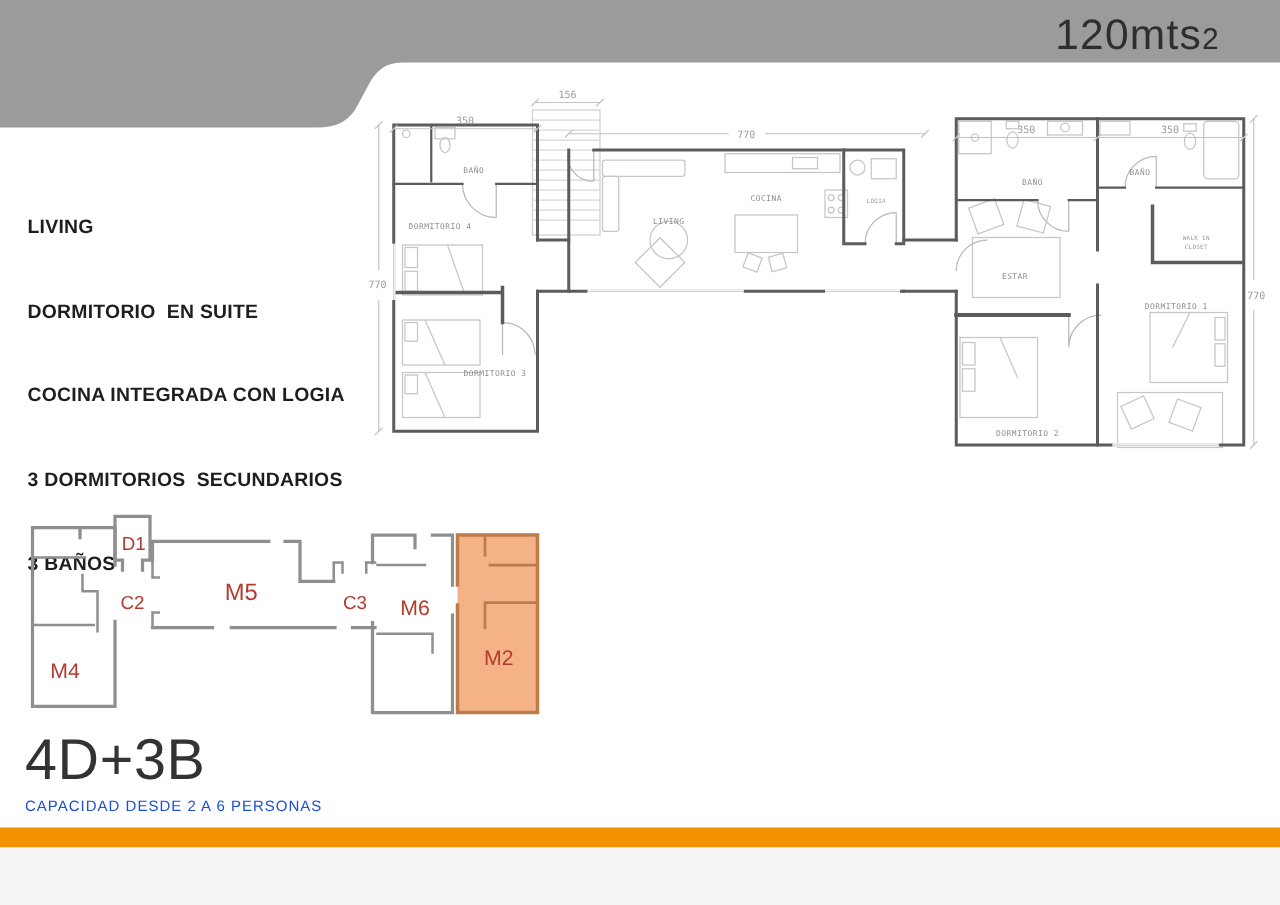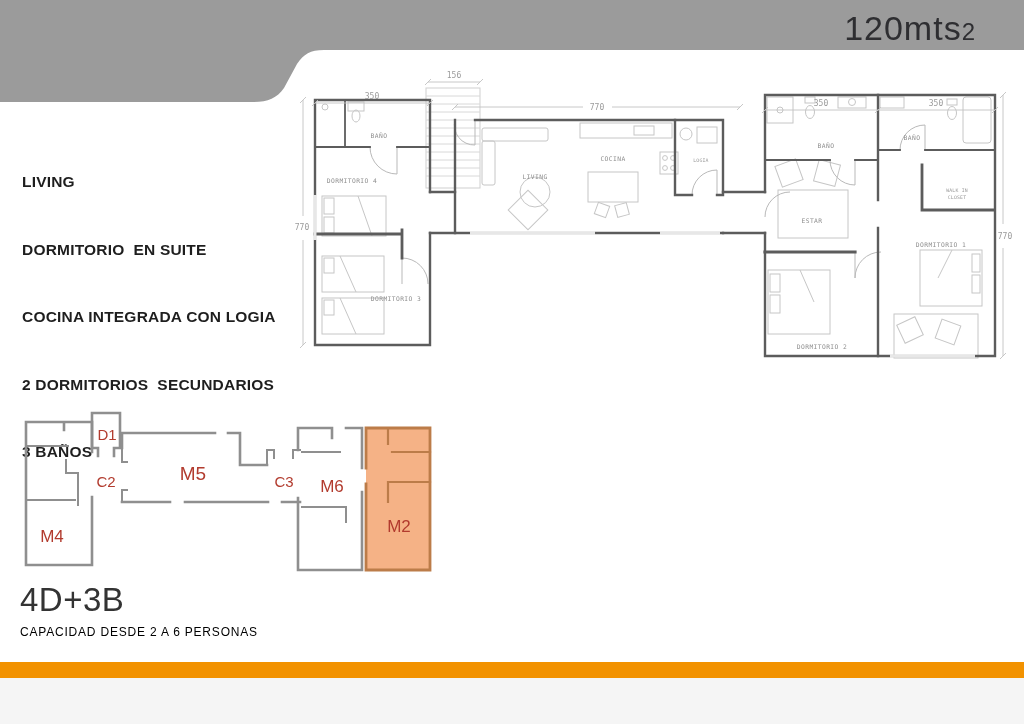--- a/index.html
+++ b/index.html
@@ -12,22 +12,22 @@
               letter-spacing:1px;line-height:1;}
   .area-label .sup2{font-size:24px;font-weight:500;}
   
   .features{position:absolute;left:22px;top:126px;color:#1e1e1e;font-weight:700;font-size:15.5px;
             line-height:22.5px;letter-spacing:.2px;white-space:pre;}
   
   .main-plan{position:absolute;left:280px;top:60px;width:744px;height:320px;}
   .key-plan{position:absolute;left:10px;top:405px;width:440px;height:185px;}
   
   .summary{position:absolute;left:20px;top:583px;color:#383838;}
-  .summary-title{font-size:33px;font-weight:400;letter-spacing:.5px;line-height:1.05;color:#333;}
-  .summary-sub{margin-top:7px;font-size:12px;letter-spacing:.8px;color:#000000;}
+  .summary-title{font-size:46px;font-weight:400;letter-spacing:.5px;line-height:1.05;color:#333;}
+  .summary-sub{margin-top:7px;font-size:12px;letter-spacing:.8px;color:#1d4ed8;}
   
   .orange-bar{position:absolute;left:0;top:662px;width:1024px;height:16px;background:#f29200;}
   .footer-strip{position:absolute;left:0;top:678px;width:1024px;height:46px;background:#f5f5f5;}
   
   text.room{font-family:"DejaVu Sans Mono",monospace;font-size:6.3px;fill:#8e8e8e;letter-spacing:.4px;text-anchor:middle;}
   text.room-sm{font-family:"DejaVu Sans Mono",monospace;font-size:4.8px;fill:#9a9a9a;letter-spacing:.2px;text-anchor:middle;}
   text.dim{font-family:"DejaVu Sans Mono",monospace;font-size:8px;fill:#9b9b9b;text-anchor:middle;}
   text.mod{font-family:"Liberation Sans",sans-serif;fill:#b23b2e;text-anchor:middle;font-size:17px;}
   text.mod-sm{font-size:15px;}
   text.mod-lg{font-size:19px;}
@@ -40,21 +40,21 @@
   <svg class="banner" viewBox="0 0 1024 110">
     <path d="M0,0 H1024 V50 H324 C310,50 304,54 297,64 L284,88 C277,98 268,102 254,102 H0 Z" fill="#9b9b9b"></path>
   </svg>
 
   <div class="area-label"><span>120mts</span><span class="sup2">2</span></div>
 
   <div class="features">
     <div>LIVING</div>
     <div>DORMITORIO  EN SUITE</div>
     <div>COCINA INTEGRADA CON LOGIA</div>
-    <div>2 DORMITORIOS  SECUNDARIOS</div>
+    <div>3 DORMITORIOS  SECUNDARIOS</div>
     <div>3 BAÑOS</div>
   </div>
 
   <svg class="main-plan" viewBox="280 60 744 320">
 
     <g stroke="#d8d8d8" stroke-width="1" fill="none">
       <rect x="426" y="88" width="54" height="100" stroke="#cfcfcf"></rect>
       <path d="M426,96 H480 M426,104 H480 M426,112 H480 M426,120 H480 M426,128 H480 M426,136 H480 M426,144 H480 M426,152 H480 M426,160 H480 M426,168 H480 M426,176 H480"></path>
     </g>
 

